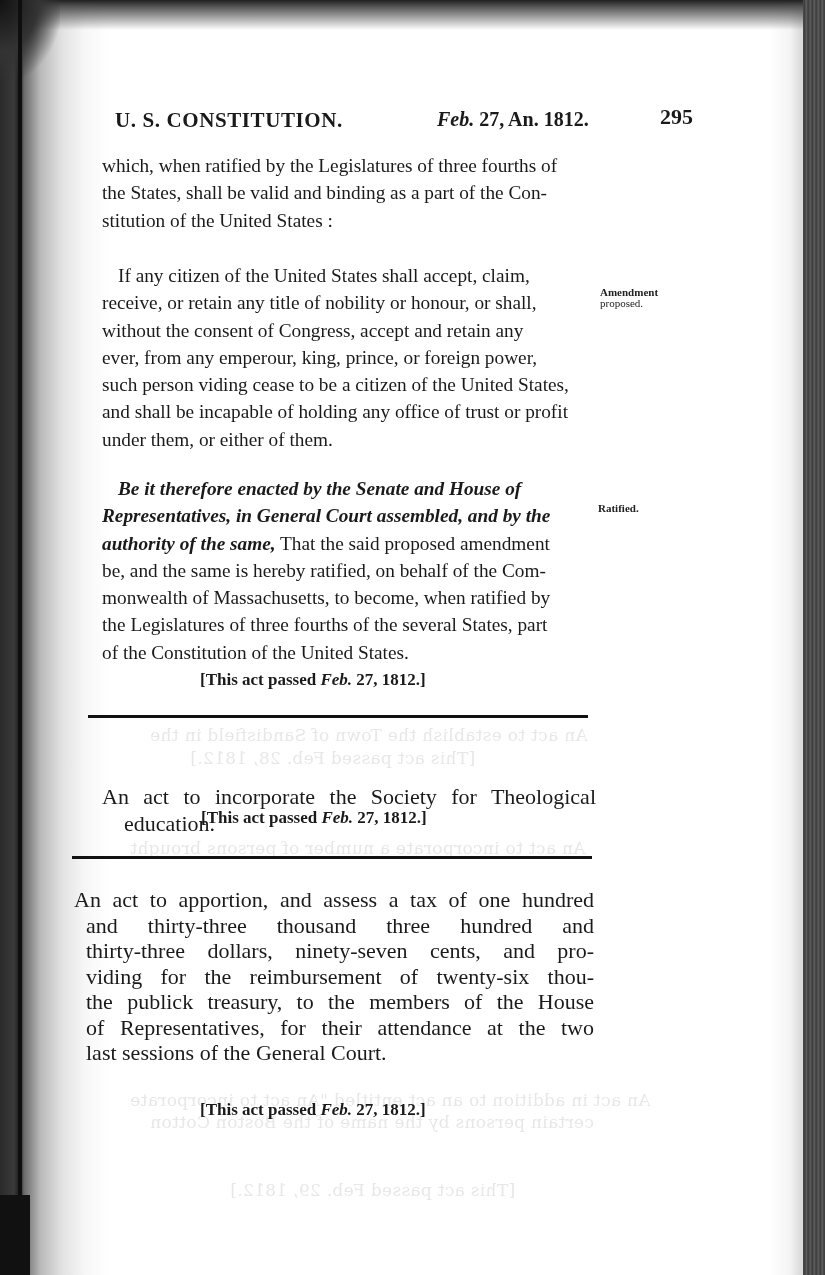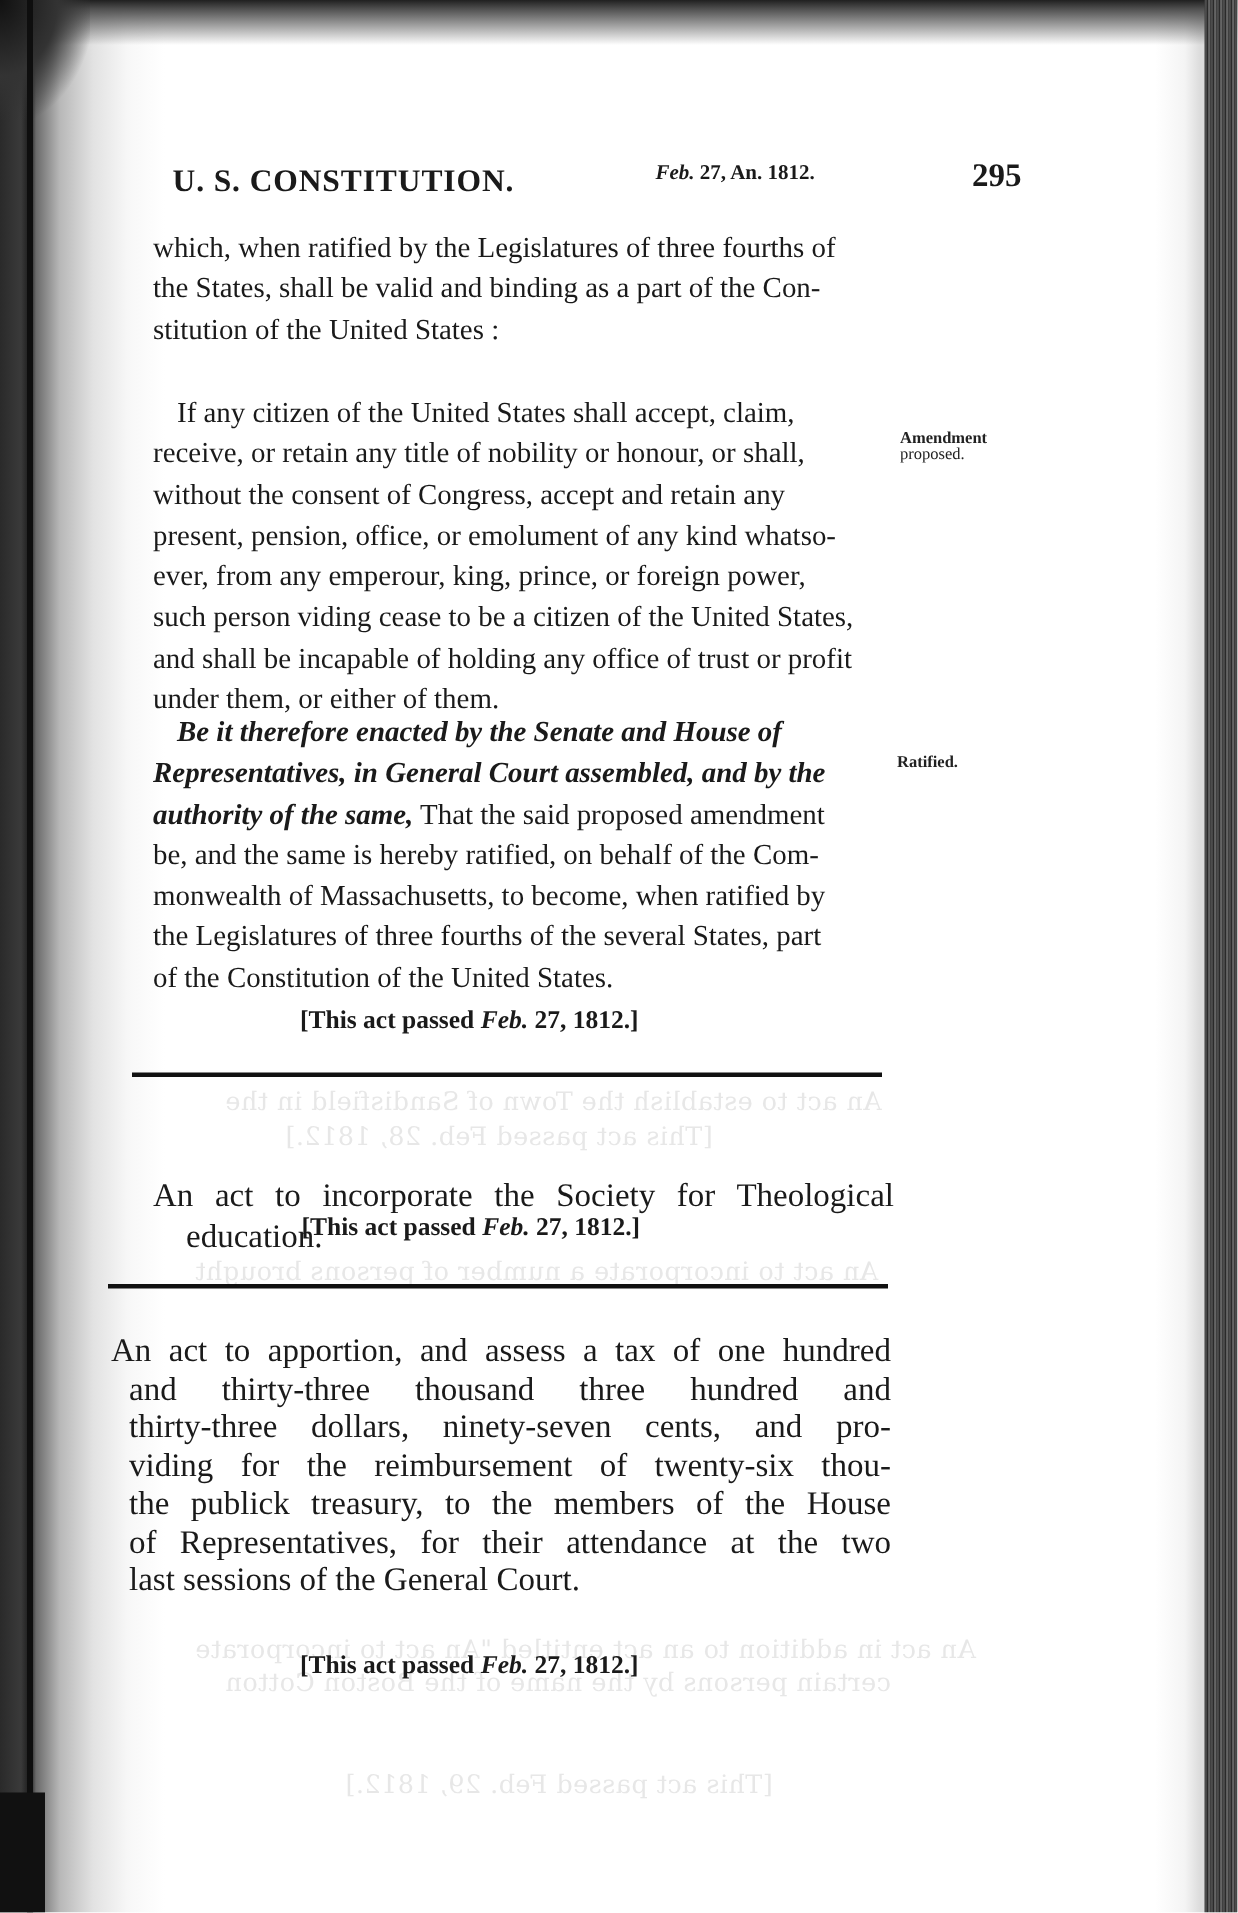--- a/index.html
+++ b/index.html
@@ -40,26 +40,26 @@
 
     .header {
       position: absolute; top: 108px; left: 115px; width: 582px; height: 26px;
     }
     .running-title {
       position: absolute; left: 0; top: 0;
       font-family: "Liberation Serif", serif; font-weight: bold; font-size: 21px;
       letter-spacing: 0.6px;
     }
     .running-date {
-      position: absolute; left: 322px; top: 0; font-size: 14px; font-weight: bold;
+      position: absolute; left: 322px; top: 0; font-size: 20px; font-weight: bold;
       font-family: "Liberation Serif", serif;
     }
     .running-date i { font-style: italic; }
     .page-number {
-      position: absolute; right: 16px; top: -4px; font-size: 22px; font-weight: bold;
+      position: absolute; right: 4px; top: -4px; font-size: 22px; font-weight: bold;
       font-family: "Liberation Serif", serif;
     }
 
     .body-block {
       position: absolute; left: 102px; width: 490px;
       font-family: "Liberation Serif", serif; font-size: 19.3px;
       line-height: 27.3px; text-align: justify;
     }
     .body-block p { margin: 0; }
     .indent { text-indent: 16px; }
@@ -112,21 +112,20 @@
 <div class="body-block" style="top:152px;">
   <p>which, when ratified by the Legislatures of three fourths of</p>
   <p>the States, shall be valid and binding as a part of the Con-</p>
   <p>stitution of the United States :</p>
 </div>
 
 <div class="body-block" style="top:262px;">
   <p class="indent">If any citizen of the United States shall accept, claim,</p>
   <p>receive, or retain any title of nobility or honour, or shall,</p>
   <p>without the consent of Congress, accept and retain any</p>
-  <p>present, pension, office, or emolument of any kind whatso-</p>
   <p>ever, from any emperour, king, prince, or foreign power,</p>
   <p>such person viding cease to be a citizen of the United States,</p>
   <p>and shall be incapable of holding any office of trust or profit</p>
   <p>under them, or either of them.</p>
 </div>
 
 <div class="margin-note" style="left:600px;top:287px;">
   <div>Amendment</div>
   <div style="font-weight:normal;">proposed.</div>
 </div>

